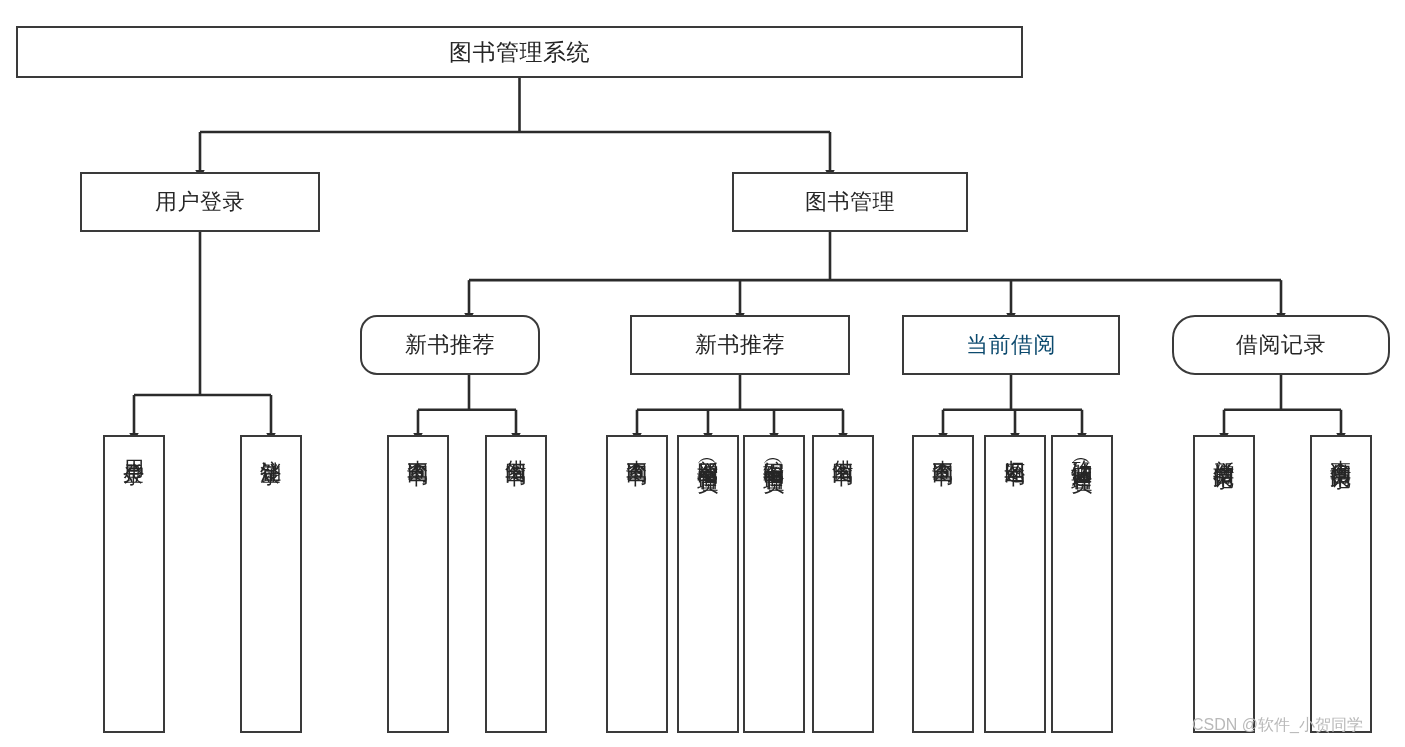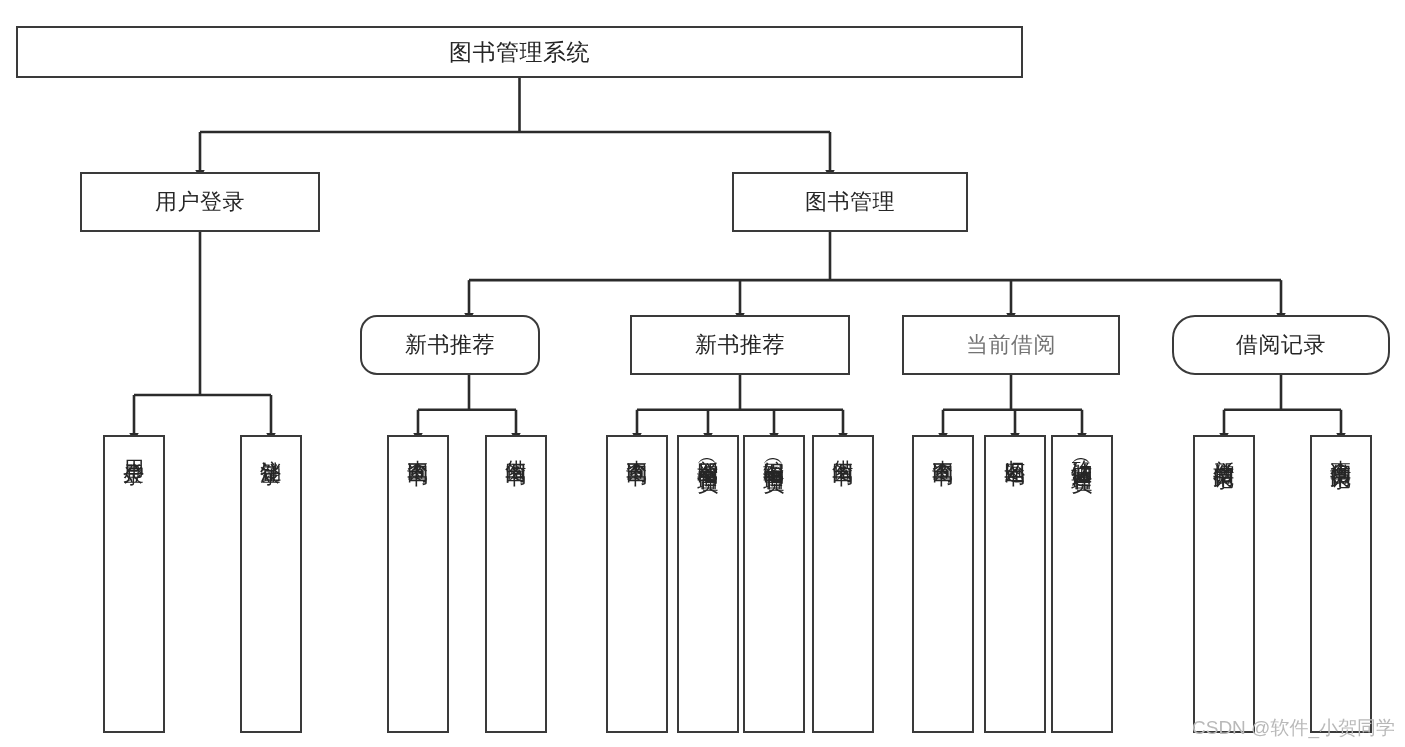--- a/index.html
+++ b/index.html
@@ -61,21 +61,21 @@
     writing-mode: vertical-rl;
     text-orientation: upright;
     font-size: 21px;
     line-height: 1.12;
     letter-spacing: 2px;
     white-space: nowrap;
   }
   .watermark {
     position: absolute;
     color: #b9b9b9;
-    font-size: 19px;
+    font-size: 16px;
     font-family: "Liberation Sans", "DejaVu Sans", sans-serif;
     white-space: nowrap;
     user-select: none;
   }
 </style>
 </head>
 <body>
 
 <div id="diagram-root">
 
@@ -132,21 +132,21 @@
       <div class="node horiz" style="left: 732px; top: 172px; width: 236px; height: 60px; border-color: rgb(58, 58, 58); background: rgb(255, 255, 255);">
         <span class="node-label" style="color: rgb(38, 38, 38);">图书管理</span>
       </div>
       <div class="node horiz" style="left: 360px; top: 315px; width: 180px; height: 60px; border-color: rgb(58, 58, 58); background: rgb(255, 255, 255); border-radius: 17px;">
         <span class="node-label" style="color: rgb(38, 38, 38);">新书推荐</span>
       </div>
       <div class="node horiz" style="left: 630px; top: 315px; width: 220px; height: 60px; border-color: rgb(58, 58, 58); background: rgb(255, 255, 255);">
         <span class="node-label" style="color: rgb(38, 38, 38);">新书推荐</span>
       </div>
       <div class="node horiz" style="left: 902px; top: 315px; width: 218px; height: 60px; border-color: rgb(58, 58, 58); background: rgb(255, 255, 255);">
-        <span class="node-label" style="color: #737373;">当前借阅</span>
+        <span class="node-label" style="color: #0c4a6e;">当前借阅</span>
       </div>
       <div class="node horiz" style="left: 1172px; top: 315px; width: 218px; height: 60px; border-color: rgb(58, 58, 58); background: rgb(255, 255, 255); border-radius: 23px;">
         <span class="node-label" style="color: rgb(38, 38, 38);">借阅记录</span>
       </div>
       <div class="node vert" style="left: 103px; top: 435px; width: 62px; height: 298px; border-color: rgb(58, 58, 58); background: rgb(255, 255, 255);">
         <span class="node-label" style="color: rgb(38, 38, 38);">用户登录</span>
       </div>
       <div class="node vert" style="left: 240px; top: 435px; width: 62px; height: 298px; border-color: rgb(58, 58, 58); background: rgb(255, 255, 255);">
         <span class="node-label" style="color: rgb(38, 38, 38);">注销登录</span>
       </div>

